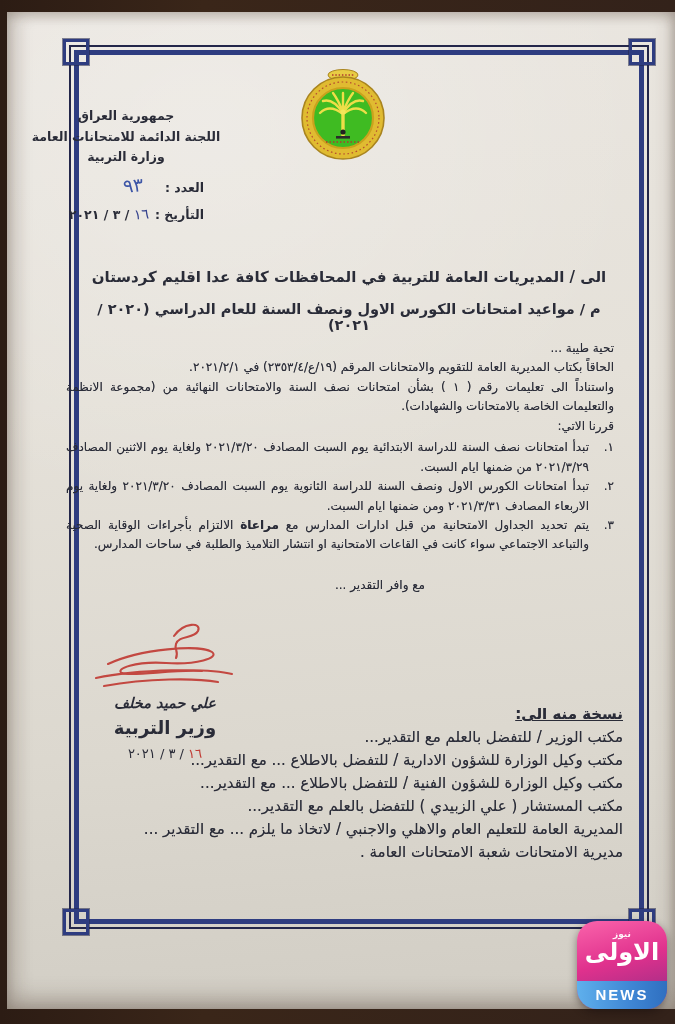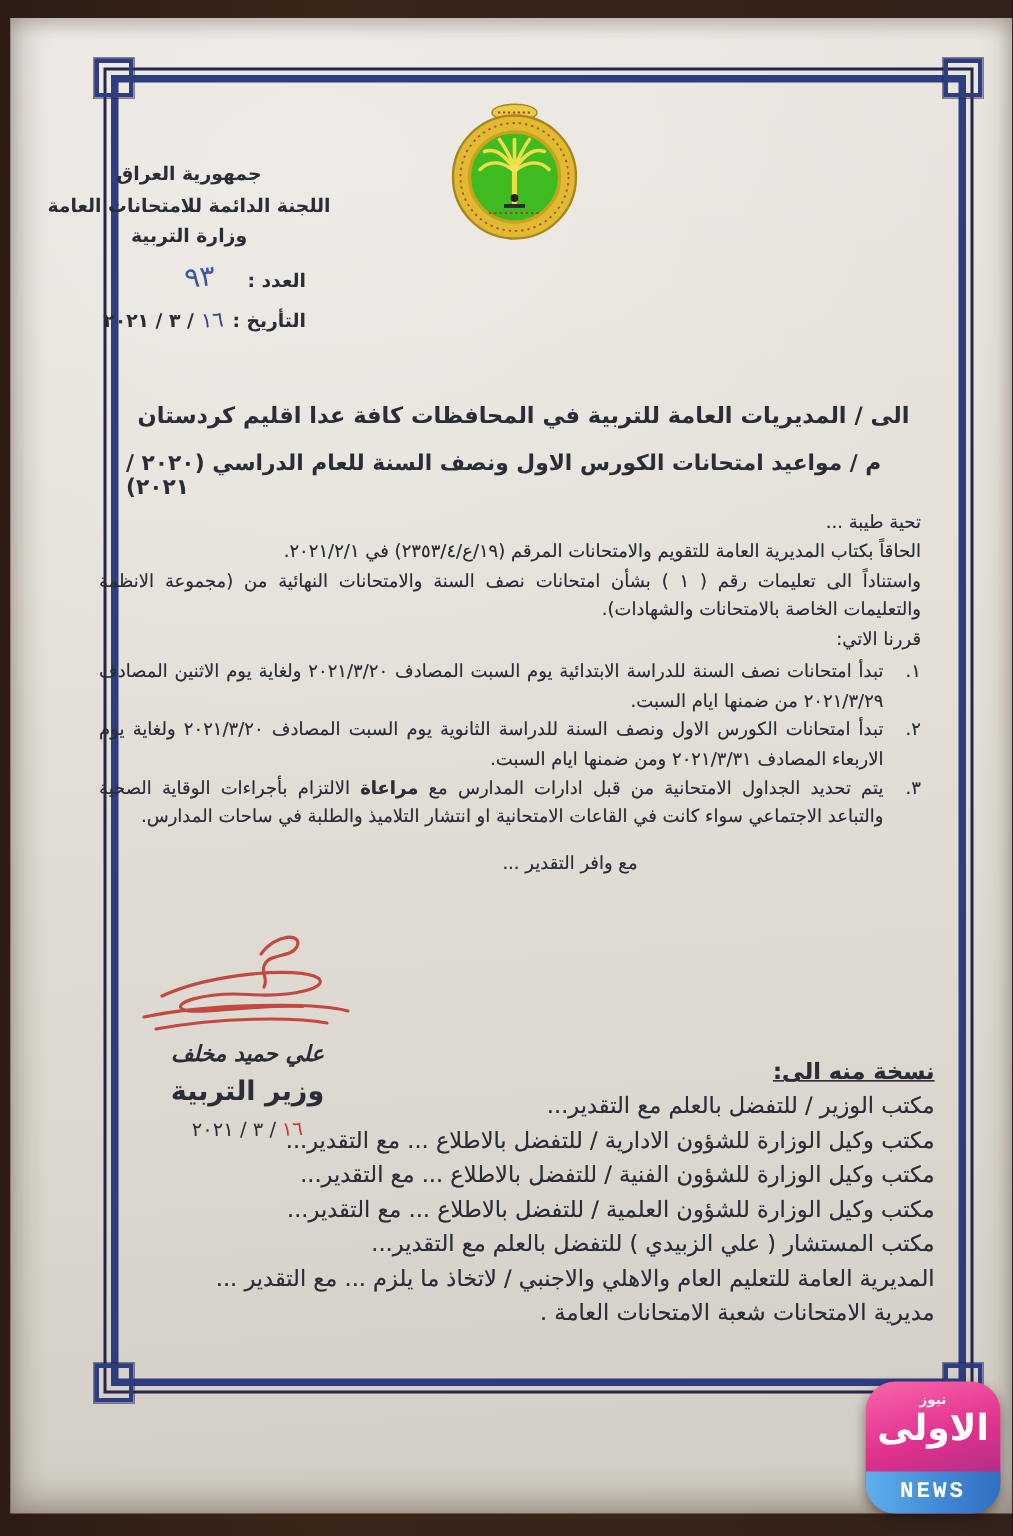--- a/index.html
+++ b/index.html
@@ -41,31 +41,31 @@
   .letterhead .meta{ text-align:right; padding-right:28px; font-size:12.5px; margin-top:2px;}
   .hw-blue{ color:var(--hw-blue); font-size:19px; font-weight:normal; display:inline-block;
             transform:rotate(-6deg); letter-spacing:2px; margin-right:22px;}
   .hw-blue.small{ font-size:14px; margin-right:2px; transform:rotate(-4deg); color:#36448e;}
   .hw-red{ color:var(--hw-red); font-weight:normal; display:inline-block; transform:rotate(-3deg); letter-spacing:1px;}
 
   .emblem{ position:absolute; left:296px; top:66px; }
 
   .to-line{ position:absolute; left:84px; top:268px; width:530px; text-align:center;
             font-weight:bold; font-size:15px; }
-  .subject{ position:absolute; left:84px; top:301px; width:530px; text-align:left;
+  .subject{ position:absolute; left:84px; top:301px; width:530px; text-align:center;
             font-weight:bold; font-size:14.5px; }
 
   .body{ position:absolute; left:66px; top:339px; width:548px; font-size:12px; line-height:1.62;
          text-shadow:0 0 .4px rgba(42,44,56,.55); }
   .intro-line{ text-align:justify; text-align-last:right; }
   .items{ margin-top:2px; }
   .item{ display:flex; gap:5px; }
   .item-num{ flex:0 0 20px; text-align:right; }
   .item-text{ flex:1; text-align:justify; text-align-last:right; }
-  .closing{ margin-top:11px; text-align:center; padding-left:80px; }
+  .closing{ margin-top:21px; text-align:center; padding-left:80px; }
 
   .signature-svg{ position:absolute; left:78px; top:620px; }
   .sigblock{ position:absolute; left:84px; top:692px; width:162px; text-align:center; line-height:1.55;}
   .sig-name{ font-weight:bold; font-size:14.5px;font-style:italic; }
   .sig-title{ font-size:18px; font-weight:bold;}
   .sig-date{ font-size:13px; margin-top:2px;}
 
   .cc{ position:absolute; right:52px; top:703px; width:482px; font-size:15px; line-height:1.53;
        text-align:right; text-shadow:0 0 .3px rgba(42,44,56,.5);}
   .cc-head{ text-decoration:underline; font-weight:bold; }
@@ -73,21 +73,21 @@
   .news-logo{
     position:absolute; left:577px; top:921px; width:90px; height:88px; border-radius:20px;
     overflow:hidden; background:linear-gradient(165deg,#fa64ab 0%, var(--logo-pink) 45%, #8f2d84 100%);
     box-shadow:0 3px 8px rgba(20,10,10,.45); text-align:center; direction:rtl;
   }
   .news-ar-small{ color:#fff; font-size:9px; line-height:1; margin-top:9px; font-weight:bold; opacity:.95;}
   .news-ar-big{ color:#fff; font-size:24px; line-height:1.1; font-weight:bold; }
   .news-band{ position:absolute; bottom:0; left:0; right:0; height:28px;
     background:linear-gradient(90deg,#5fb0ec, var(--logo-blue) 60%, #2f6fc0);
     color:#fff; font-weight:bold; font-size:15px; letter-spacing:2px; line-height:28px;
-    font-family:Liberation Mono, monospace; direction:ltr;}
+    font-family:Liberation Sans, sans-serif; direction:ltr;}
 </style>
 </head>
 <body>
 
 <div class="stage">
   <div class="paper"></div>
 
   <div class="frame">
     <div class="corner tl"></div>
     <div class="corner tr"></div>
@@ -173,21 +173,20 @@
       <span class="hw-red">١٦</span><span> / ٣ / ٢٠٢١</span>
     </div>
   </div>
 
   <div class="cc">
     <div class="cc-head">نسخة منه الى:</div>
     <div id="cc-lines">
         <div>مكتب الوزير / للتفضل بالعلم مع التقدير...</div>
         <div>مكتب وكيل الوزارة للشؤون الادارية / للتفضل بالاطلاع ... مع التقدير...</div>
         <div>مكتب وكيل الوزارة للشؤون الفنية / للتفضل بالاطلاع ... مع التقدير...</div>
-        <div>مكتب وكيل الوزارة للشؤون العلمية / للتفضل بالاطلاع ... مع التقدير...</div>
         <div>مكتب المستشار ( علي الزبيدي ) للتفضل بالعلم مع التقدير...</div>
         <div>المديرية العامة للتعليم العام والاهلي والاجنبي / لاتخاذ ما يلزم ... مع التقدير ...</div>
         <div>مديرية الامتحانات شعبة الامتحانات العامة .</div>
       </div>
   </div>
 
   <div class="news-logo">
     <div class="news-ar-small">نيوز</div>
     <div class="news-ar-big">الاولى</div>
     <div class="news-band">NEWS</div>

